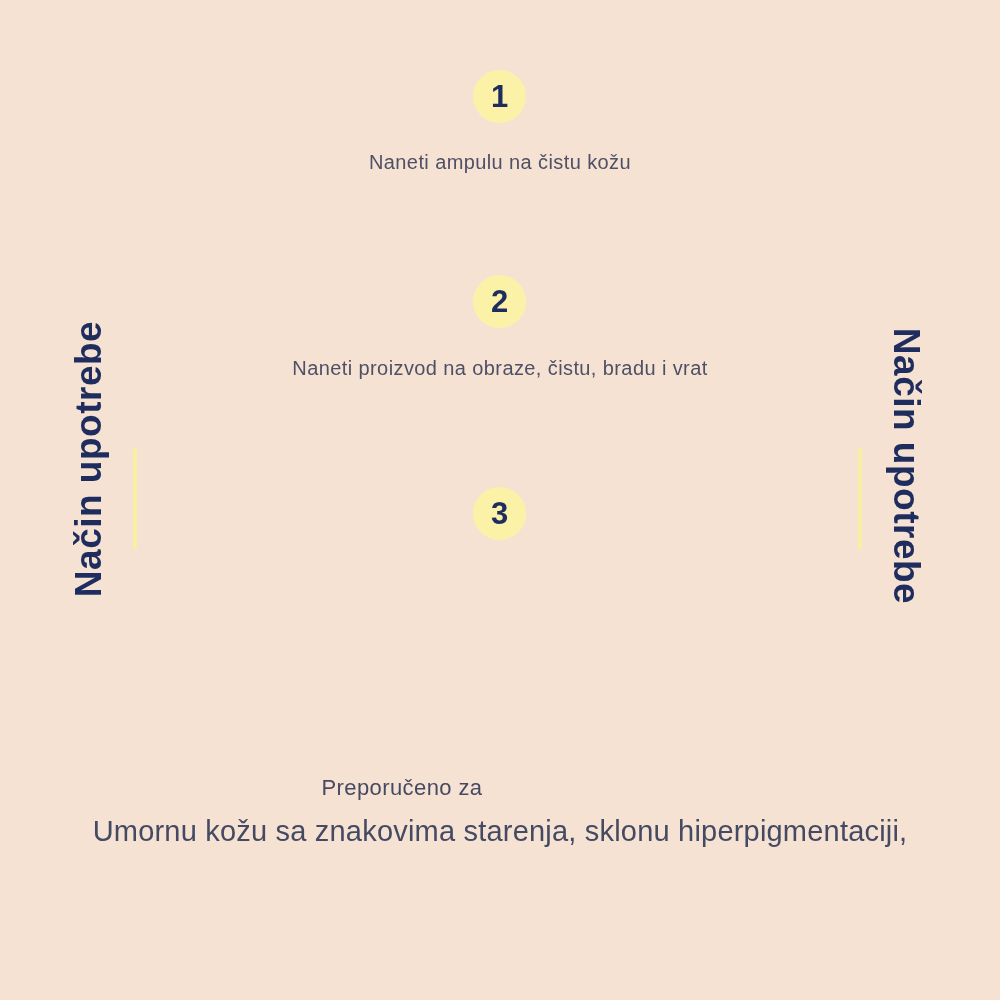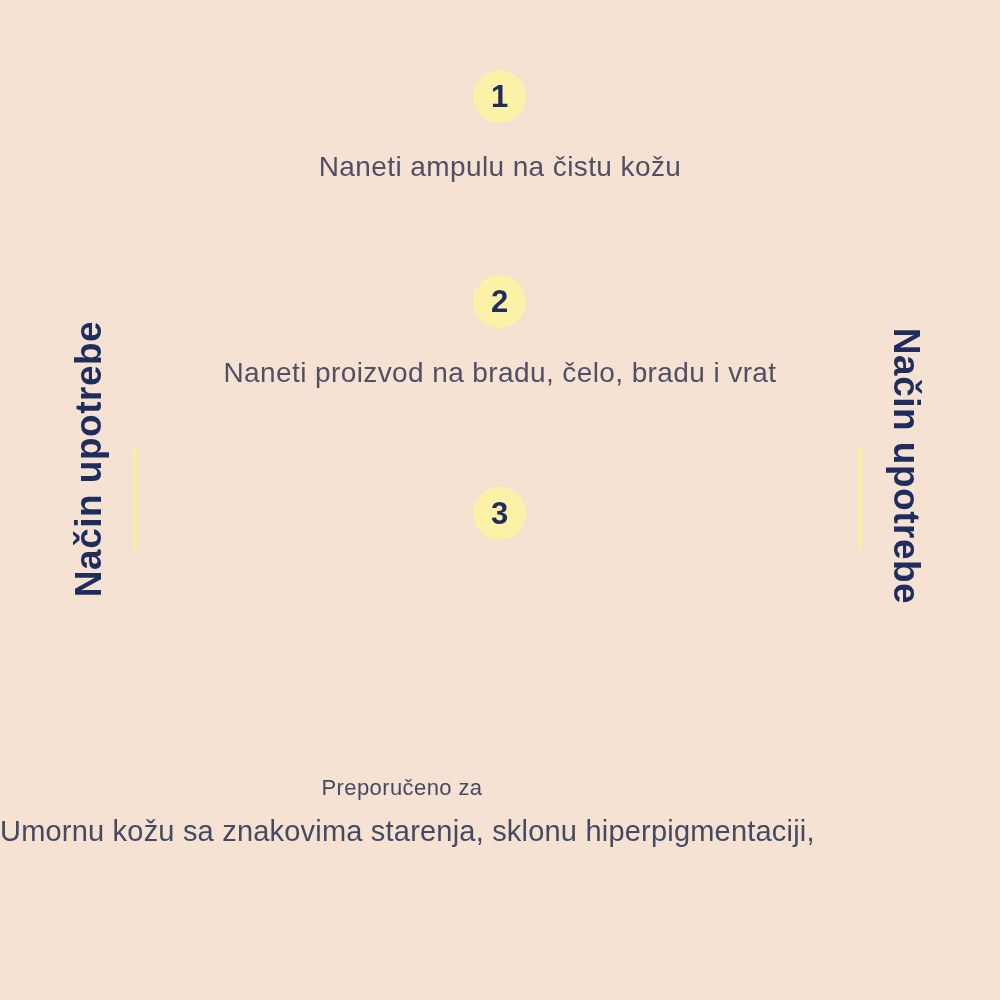--- a/index.html
+++ b/index.html
@@ -67,21 +67,21 @@
   }
   .badge-1 { top: 70px; }
   .badge-2 { top: 275px; }
   .badge-3 { top: 487px; }
 
   .step-text {
     position: absolute;
     left: 0;
     width: 1000px;
     text-align: center;
-    font-size: 28px;
+    font-size: 20px;
     letter-spacing: 0.4px;
     color: #4e5066;
   }
   .text-1 { top: 151px; }
   .text-2 { top: 357px; }
   .text-3 { top: 561px; }
 
   
   .footer-label {
     position: absolute;
@@ -92,21 +92,21 @@
     font-size: 22px;
     font-weight: 400;
     letter-spacing: 0.4px;
     color: #454a63;
   }
   .footer-text {
     position: absolute;
     top: 815px;
     left: 0;
     width: 1000px;
-    text-align: left;
+    text-align: center;
     font-size: 29px;
     letter-spacing: 0.2px;
     color: #454a63;
   }
 </style>
 </head>
 <body>
 
 <div class="canvas">
 
@@ -115,21 +115,21 @@
   <div class="side-label right">Način upotrebe</div>
 
   <div class="accent-line left"></div>
 
   <div class="accent-line right"></div>
 
   <div class="step-badge badge-1">1</div>
   <div class="step-text text-1">Naneti ampulu na čistu kožu</div>
 
   <div class="step-badge badge-2">2</div>
-  <div class="step-text text-2">Naneti proizvod na bradu, čelo, bradu i vrat</div>
+  <div class="step-text text-2">Naneti proizvod na obraze, čistu, bradu i vrat</div>
 
   <div class="step-badge badge-3">3</div>
 
   <div class="footer-label">Preporučeno za</div>
 
   <div class="footer-text">Umornu kožu sa znakovima starenja, sklonu hiperpigmentaciji,</div>
 
 </div>
 
 </body></html>

